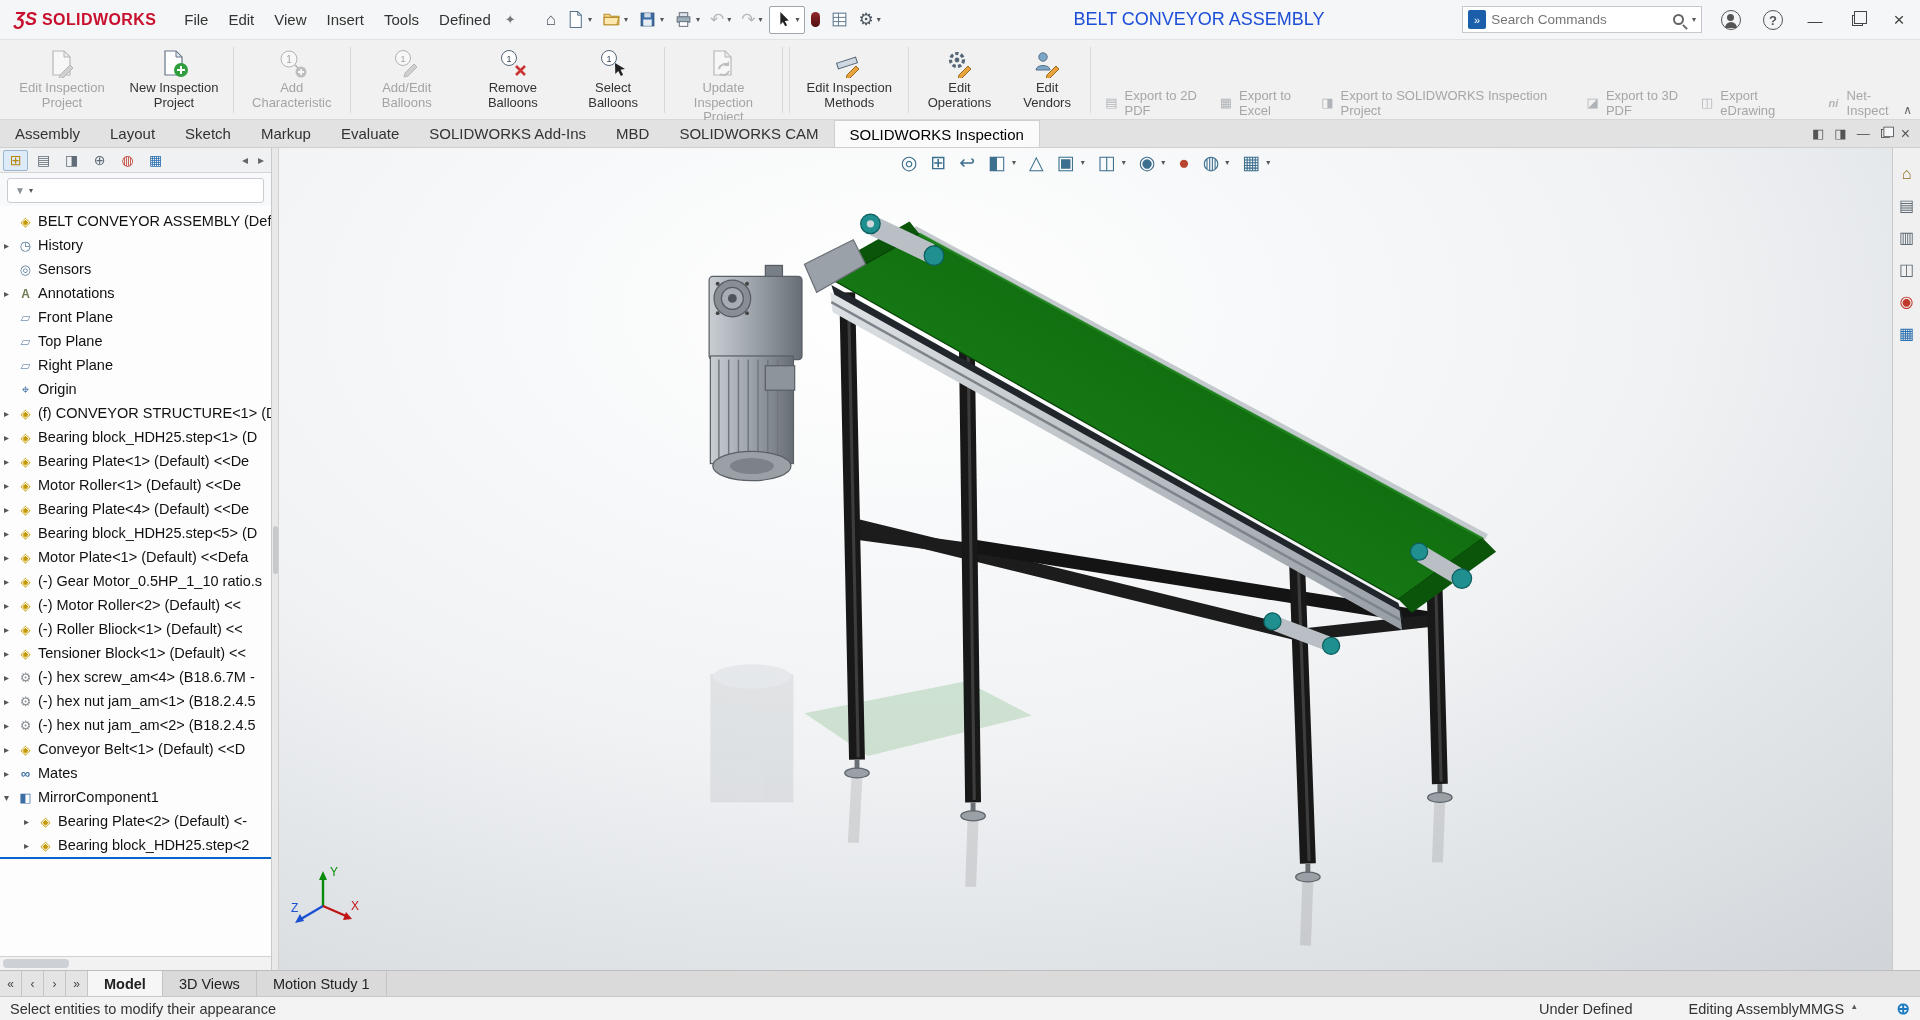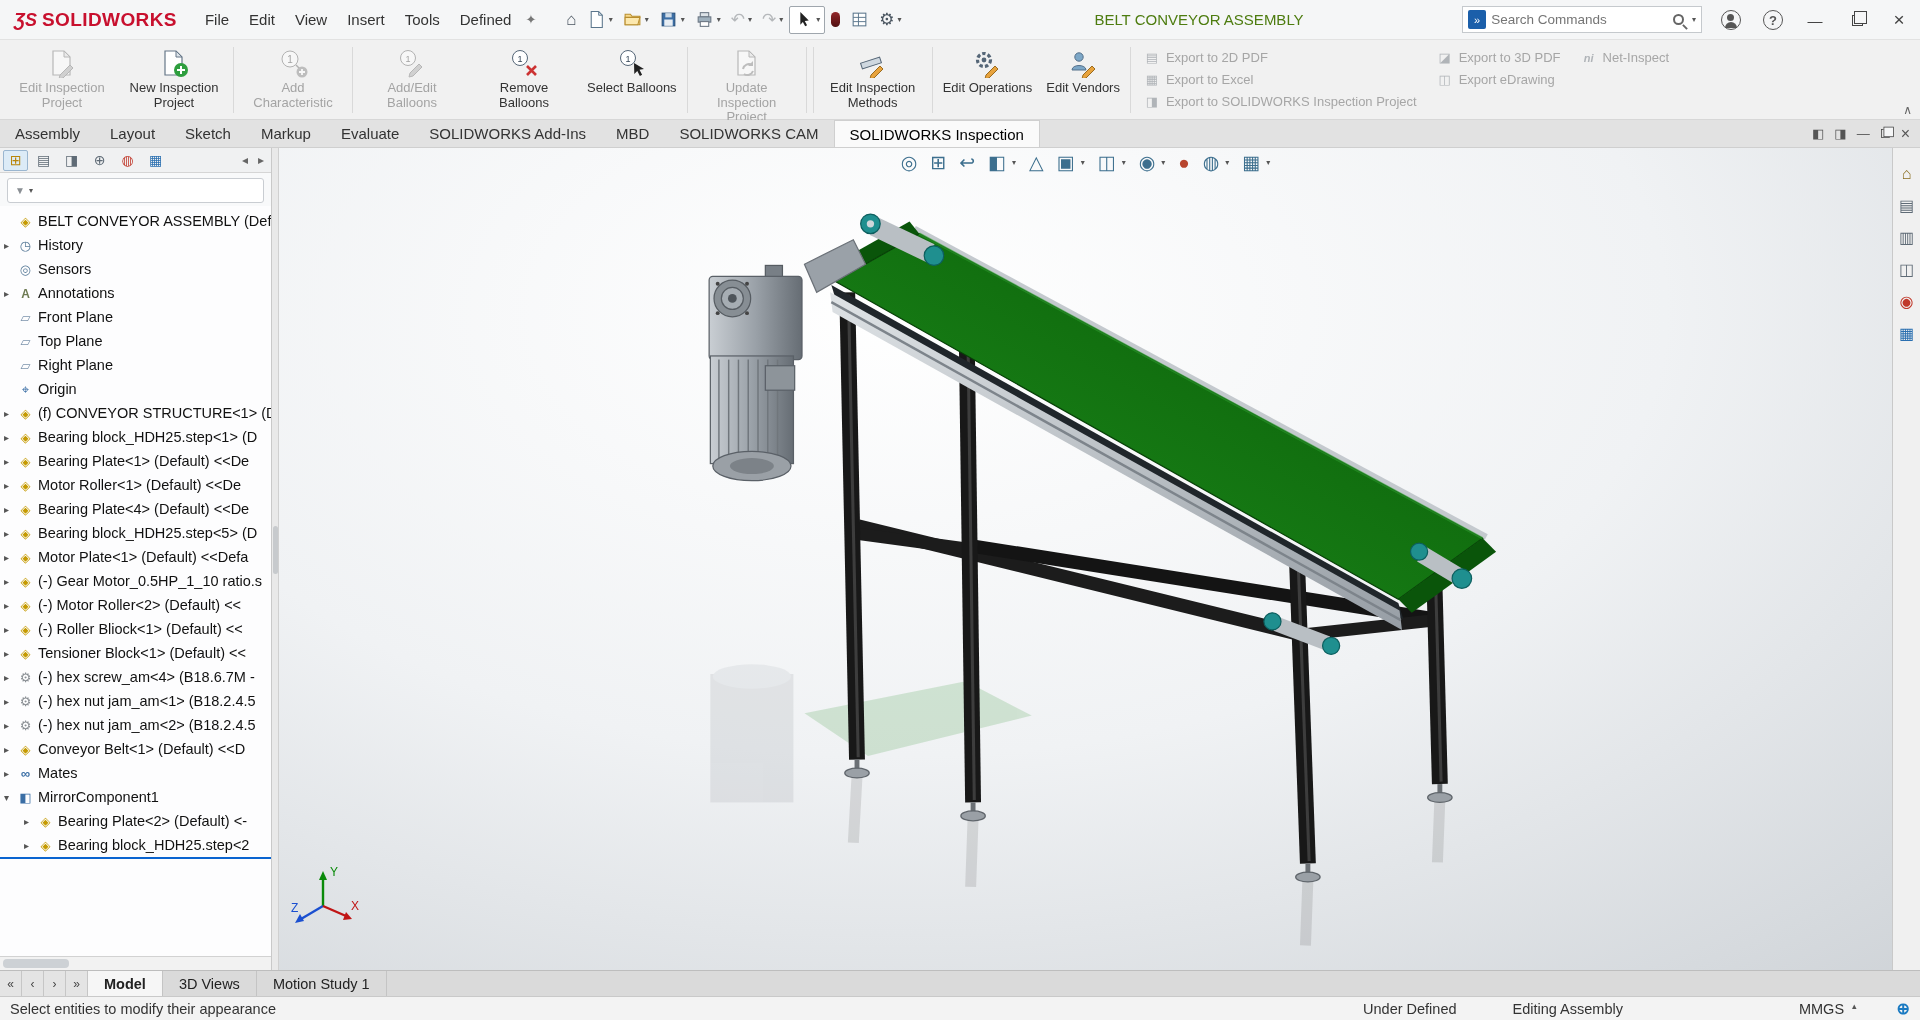--- a/index.html
+++ b/index.html
@@ -5,35 +5,35 @@
   * { box-sizing: border-box; margin:0; padding:0; }
   html,body { width:1920px; height:1020px; overflow:hidden;
     font-family:"Liberation Sans", sans-serif; font-size:14px; color:#222; background:#fff; }
   .app { width:1920px; height:1020px; display:flex; flex-direction:column; }
 
   
   .titlebar { height:40px; background:#f5f6f7; display:flex; align-items:center;
     padding:0 6px; position:relative; border-bottom:1px solid #e2e2e2; }
   .logo { display:flex; align-items:baseline; gap:5px; padding:0 8px; }
   .logo-mark { color:#c8102e; font-weight:bold; font-style:italic; font-size:18px; }
-  .logo-text { color:#c8102e; font-weight:bold; font-size:19px; letter-spacing:.4px; }
+  .logo-text { color:#c8102e; font-weight:bold; font-size:16px; letter-spacing:.4px; }
   .menus { display:flex; margin-left:10px; }
   .menu-item { padding:4px 10px; font-size:15px; color:#333; cursor:default; }
   .pin { margin-left:4px; color:#777; font-size:13px; }
   .qtoolbar { display:flex; align-items:center; margin-left:26px; gap:2px; }
   .qbtn { height:28px; display:flex; align-items:center; padding:0 4px; border-radius:2px; }
   .qbtn svg { width:19px; height:19px; }
   .qbtn .g { font-size:17px; color:#4a5560; line-height:1; }
   .qbtn.disabled .g { color:#b5b8bb; }
   .caret { font-size:8px; color:#555; margin-left:3px; }
   .qbtn.boxed { border:1px solid #9fa6ad; background:#fff; }
   .redcap { width:9px; height:15px; border-radius:5px;
     background:linear-gradient(180deg,#93282a,#4f0e10); }
   .win-title { position:absolute; left:1199px; transform:translateX(-50%);
-    font-size:15px; color:#4d7c0f; white-space:nowrap; }
+    font-size:18px; color:#1d4ed8; white-space:nowrap; }
   .search { position:absolute; left:1462px; width:240px; height:27px; background:#fff;
     border:1px solid #c5c9cd; display:flex; align-items:center; padding:0 5px; gap:5px; }
   .search-scope { width:19px; height:19px; background:#1b5faa; color:#fff; font-size:11px;
     display:grid; place-items:center; border-radius:2px; }
   .search input { border:none; outline:none; flex:1; font-size:13.5px; color:#888;
     font-family:"Liberation Sans",sans-serif; background:transparent; }
   .mag { width:11px; height:11px; border:2px solid #666; border-radius:50%; position:relative; }
   .mag::after { content:""; position:absolute; width:2px; height:6px; background:#666;
     left:9px; top:8px; transform:rotate(-45deg); }
   .winctl { position:absolute; right:0; top:0; height:40px; display:flex; align-items:center; }
@@ -52,22 +52,22 @@
   
   .ribbon { height:80px; background:#f1f1f1; display:flex; align-items:stretch;
     padding:3px 4px 2px 6px; position:relative; border-bottom:1px solid #d7d7d7; }
   .rbtn { display:flex; flex-direction:column; align-items:center; padding:5px 7px 2px;
     gap:3px; font-size:13px; line-height:1.12; text-align:center; color:#333;
     max-width:112px; min-width:62px; border-radius:2px; }
   .rbtn svg { width:30px; height:30px; flex:none; }
   .rbtn.disabled { color:#a4a4a4; }
   .rbtn.disabled svg { filter:grayscale(1); opacity:.45; }
   .rsep { width:1px; background:#d9d9d9; margin:4px 3px; }
-  .xcol { display:flex; flex-direction:column; justify-content:flex-start;
-    padding:5px 10px; gap:3px; }
+  .xcol { display:flex; flex-direction:row; justify-content:flex-start;
+    padding:5px 10px; gap:3px;align-items:flex-end; }
   .xitem { display:flex; align-items:center; gap:6px; height:19px; font-size:13px; color:#333; }
   .xitem.disabled { color:#a6a6a6; }
   .xitem.disabled .xi { color:#b0b4b8; }
   .xi { width:16px; text-align:center; font-size:13px; line-height:1; }
   .xi-pdf2d::before { content:"▤"; } .xi-excel::before { content:"▦"; }
   .xi-swproj::before { content:"◨"; } .xi-pdf3d::before { content:"◪"; }
   .xi-edrw::before { content:"◫"; }
   .xi-netinspect::before { content:"ni"; font-weight:bold; font-style:italic; font-size:11px; }
   .ribbon-collapse { position:absolute; right:8px; bottom:2px; color:#666; font-size:12px; }
 
@@ -154,21 +154,21 @@
   .btab { padding:0 16px; display:flex; align-items:center; font-size:14.5px; color:#222;
     border-right:1px solid #c4c4c4; }
   .btab.active { background:#f6f6f6; font-weight:bold; }
 
   
   .statusbar { height:24px; background:#f3f3f3; border-top:1px solid #c9c9c9;
     display:flex; align-items:center; padding:0 10px; font-size:14.5px; color:#333; }
   .sb-msg { flex:1; }
   .sb-item { white-space:nowrap; }
   .sb-editing { margin-left:56px; }
-  .sb-units { margin-left:176px; display:flex; align-items:flex-start; gap:5px; }
+  .sb-units { display:flex; align-items:flex-start; gap:5px; }
   .sb-units .caret { font-size:9px; }
   .globe { margin-left:40px; color:#1a7ac2; font-size:16px; font-weight:bold; }
 </style>
 </head>
 <body>
 
 <div class="app">
 
   <div class="titlebar">
     <div class="logo">

